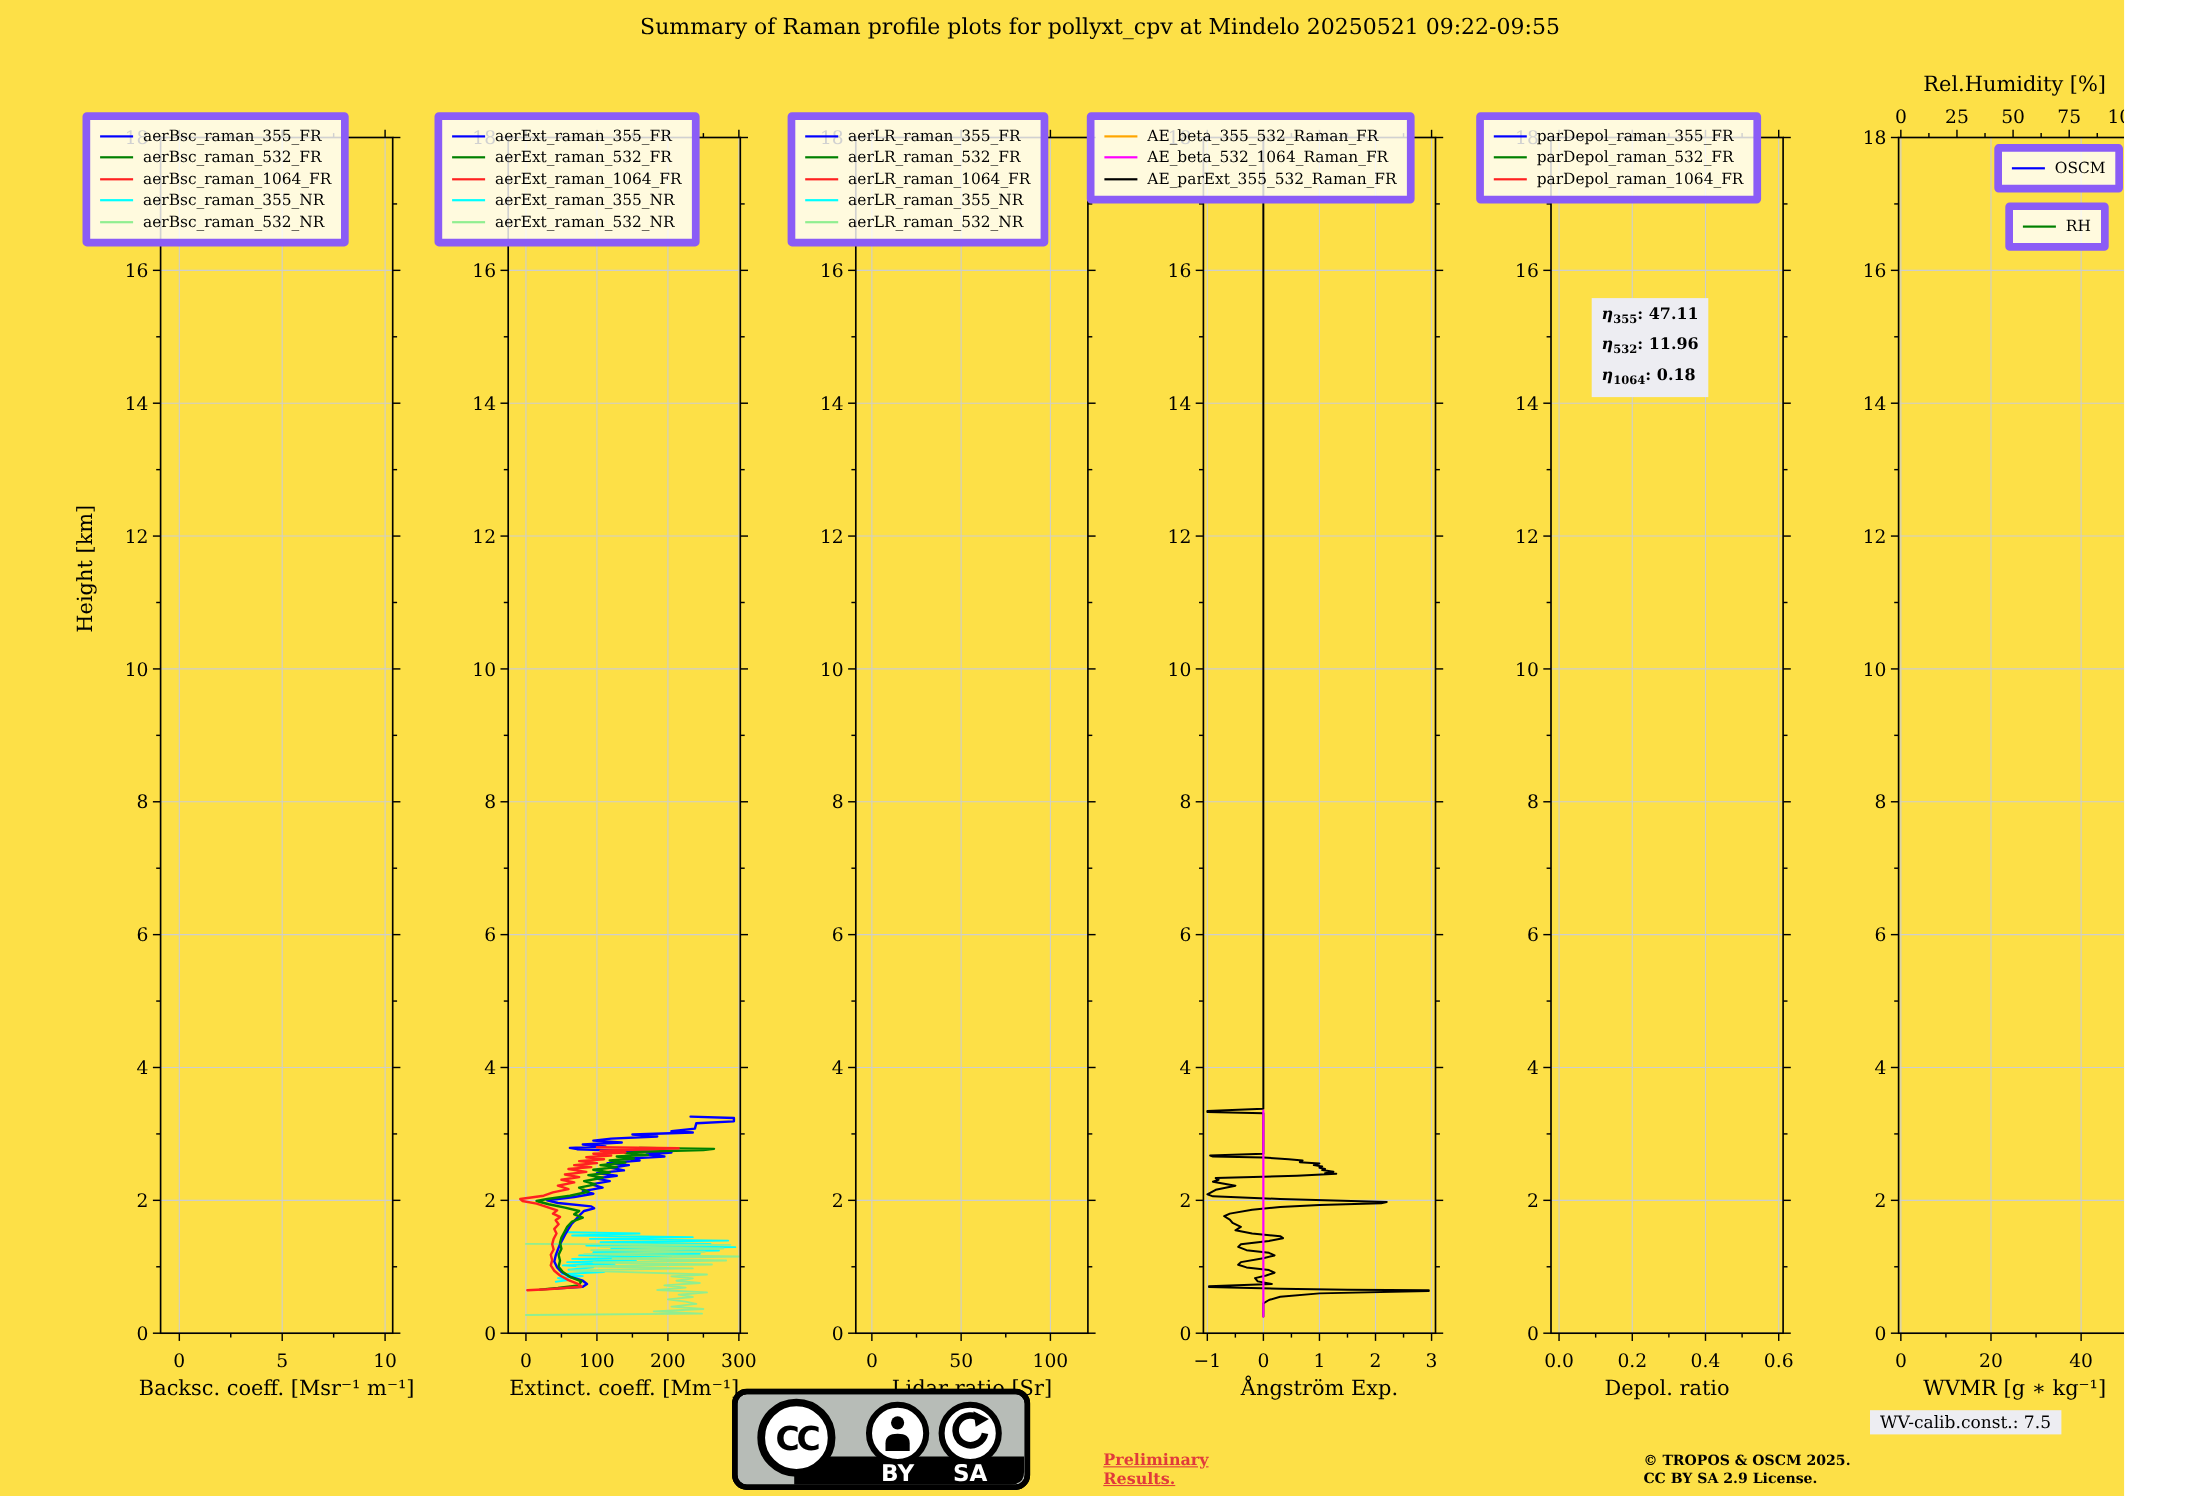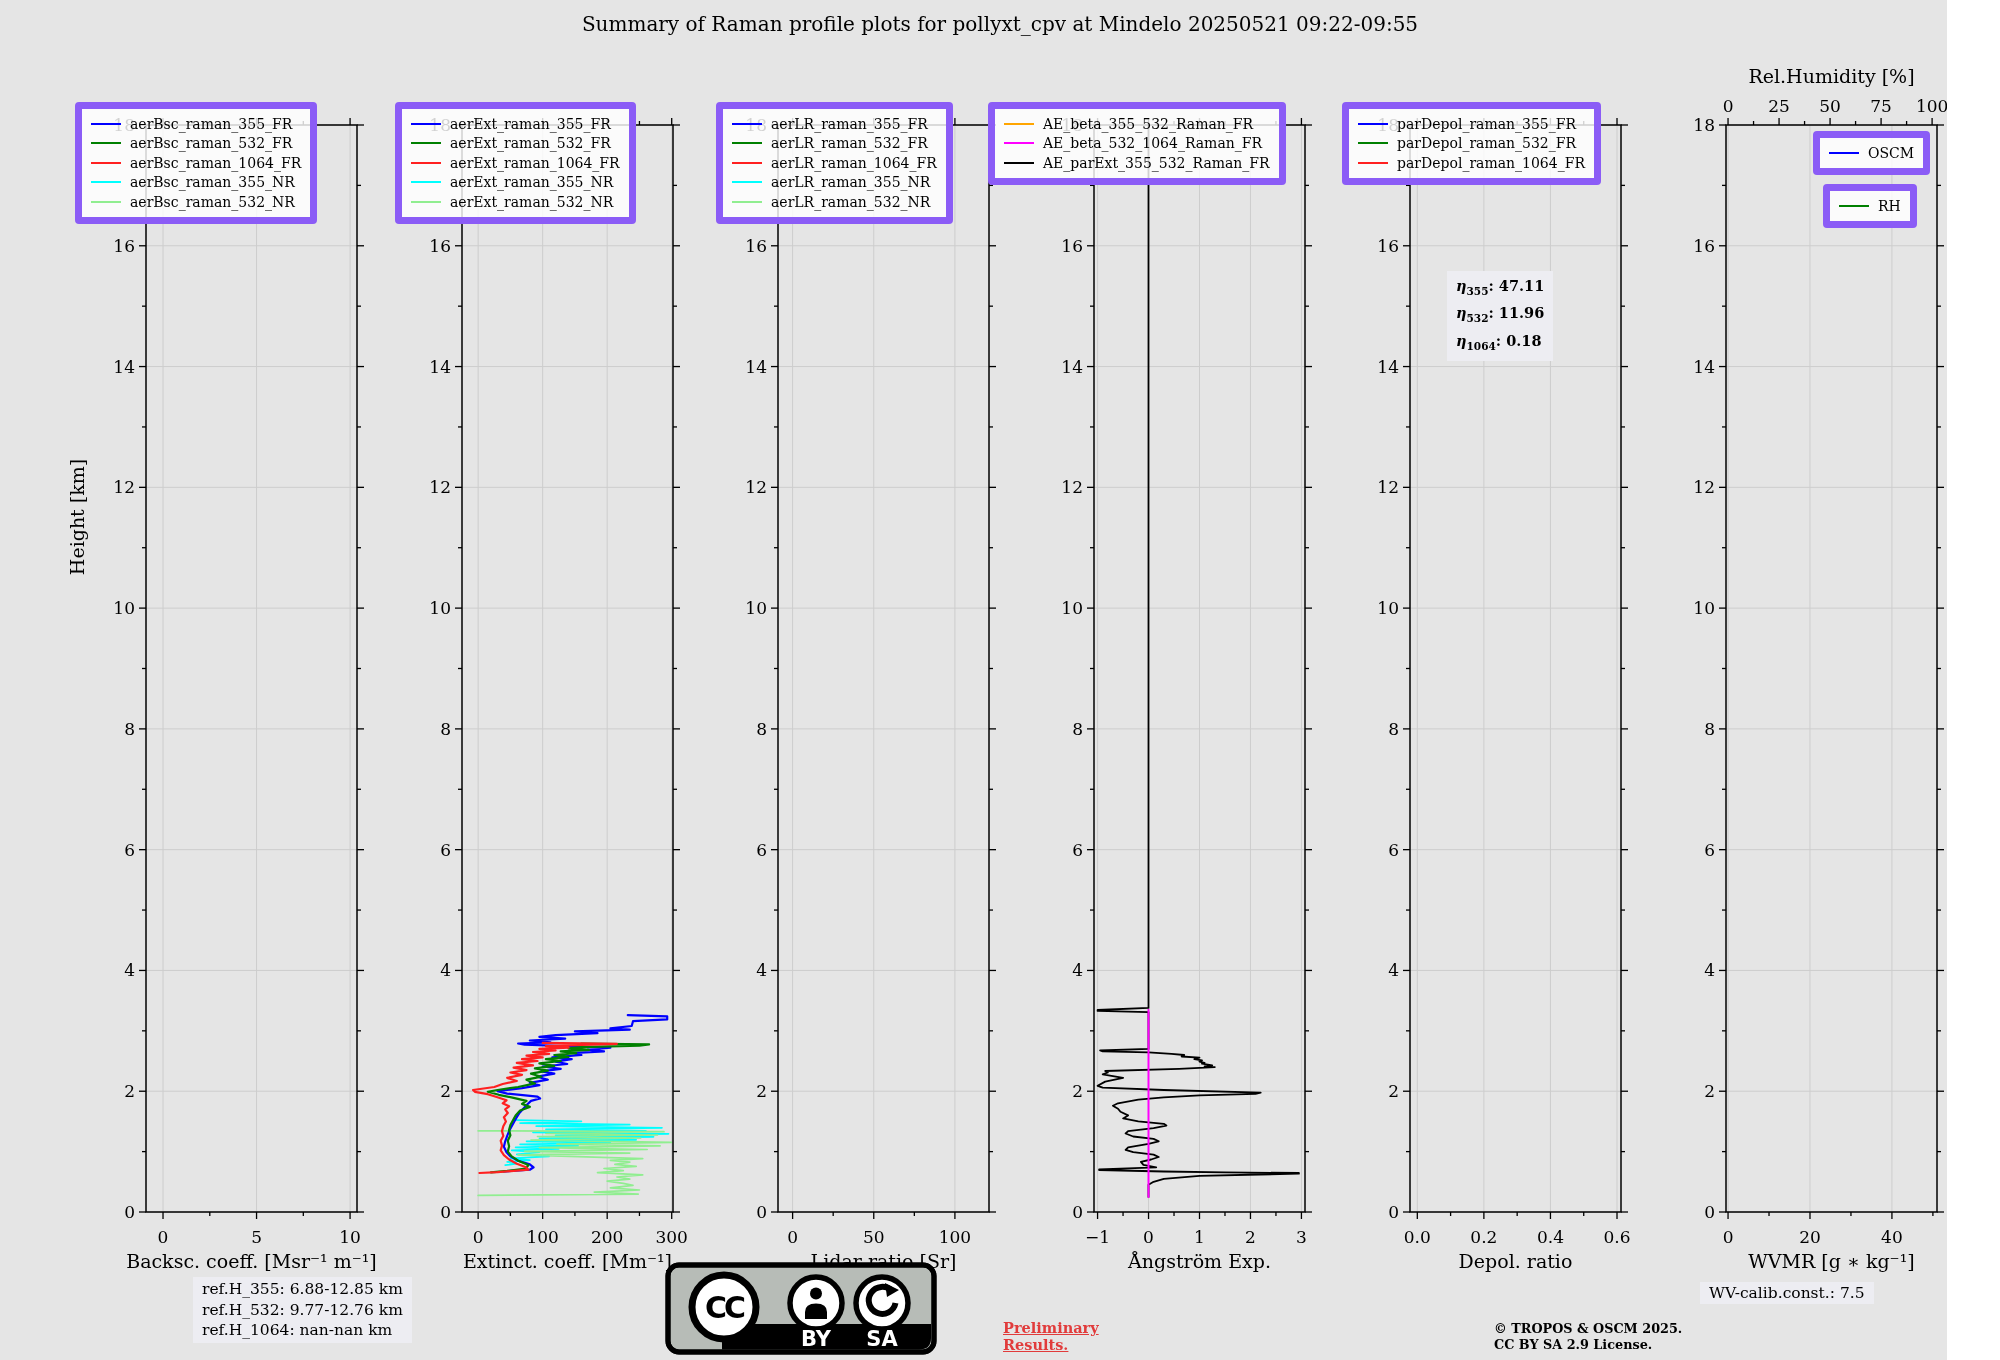--- a/index.html
+++ b/index.html
@@ -1,17 +1,17 @@
 <!DOCTYPE html>
 <html><head>
 <meta charset="utf-8">
 <style>
   html,body{margin:0;padding:0;background:#fff;}
   body{font-family:"DejaVu Serif",serif;color:#000;}
-  .page{position:relative;width:1931px;height:1360px;background:#e5e5e5;overflow:hidden;padding-left:16px;}
+  .page{position:relative;width:1931px;height:1360px;background:#fde047;overflow:hidden;}
   .title{position:absolute;top:12px;left:0;width:2000px;text-align:center;font-size:20px;}
   #plot-svg{position:absolute;left:0;top:0;}
   #plot-svg text{font-family:"DejaVu Serif",serif;fill:#000;}
   #legend-layer .legend{position:absolute;background:rgba(255,255,255,0.82);border:7px solid #8b5cf6;border-radius:4px;padding:5px 9px;}
   .legend-row{display:flex;align-items:center;gap:9px;height:19.5px;}
   .swatch{display:inline-block;width:30px;height:0;border-top:2.2px solid #000;}
   .legend-label{font-size:14px;white-space:nowrap;}
   .box{position:absolute;background:#ededf2;}
   .refh{left:193px;top:1277px;padding:2px 9px;font-size:15.5px;line-height:20.5px;}
   .wv{left:1700px;top:1282px;padding:2px 9px;font-size:15.5px;}
@@ -670,25 +670,20 @@
         </div>
       </div>
       <div class="legend" style="left: 1823px; top: 184px;">
         <div class="legend-row">
           <span class="swatch" style="border-top-color: rgb(0, 128, 0);"></span>
           <span class="legend-label">RH</span>
         </div>
       </div>
     </div>
 
-  <div class="box refh">
-    <div>ref.H_355: 6.88-12.85 km</div>
-    <div>ref.H_532: 9.77-12.76 km</div>
-    <div>ref.H_1064: nan-nan km</div>
-  </div>
 
   <div class="box eta">
     <div class="eta-row"><span class="eta-sym">η</span><sub class="eta-sub">355</sub><span>: 47.11</span></div>
     <div class="eta-row"><span class="eta-sym">η</span><sub class="eta-sub">532</sub><span>: 11.96</span></div>
     <div class="eta-row"><span class="eta-sym">η</span><sub class="eta-sub">1064</sub><span>: 0.18</span></div>
   </div>
 
   <div class="box wv">WV-calib.const.: 7.5</div>
 
   <div class="preliminary">

